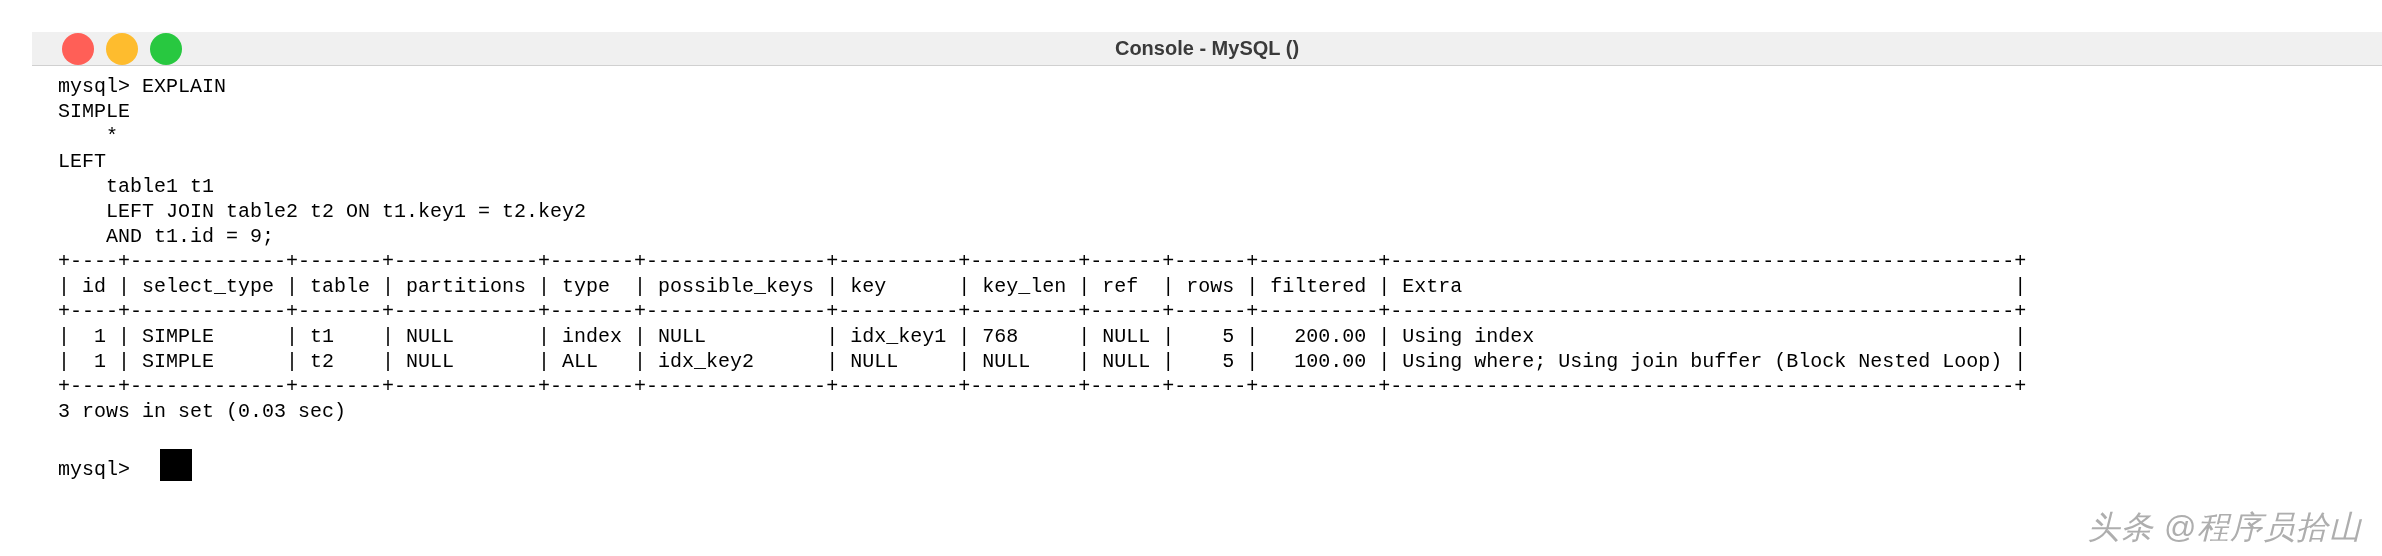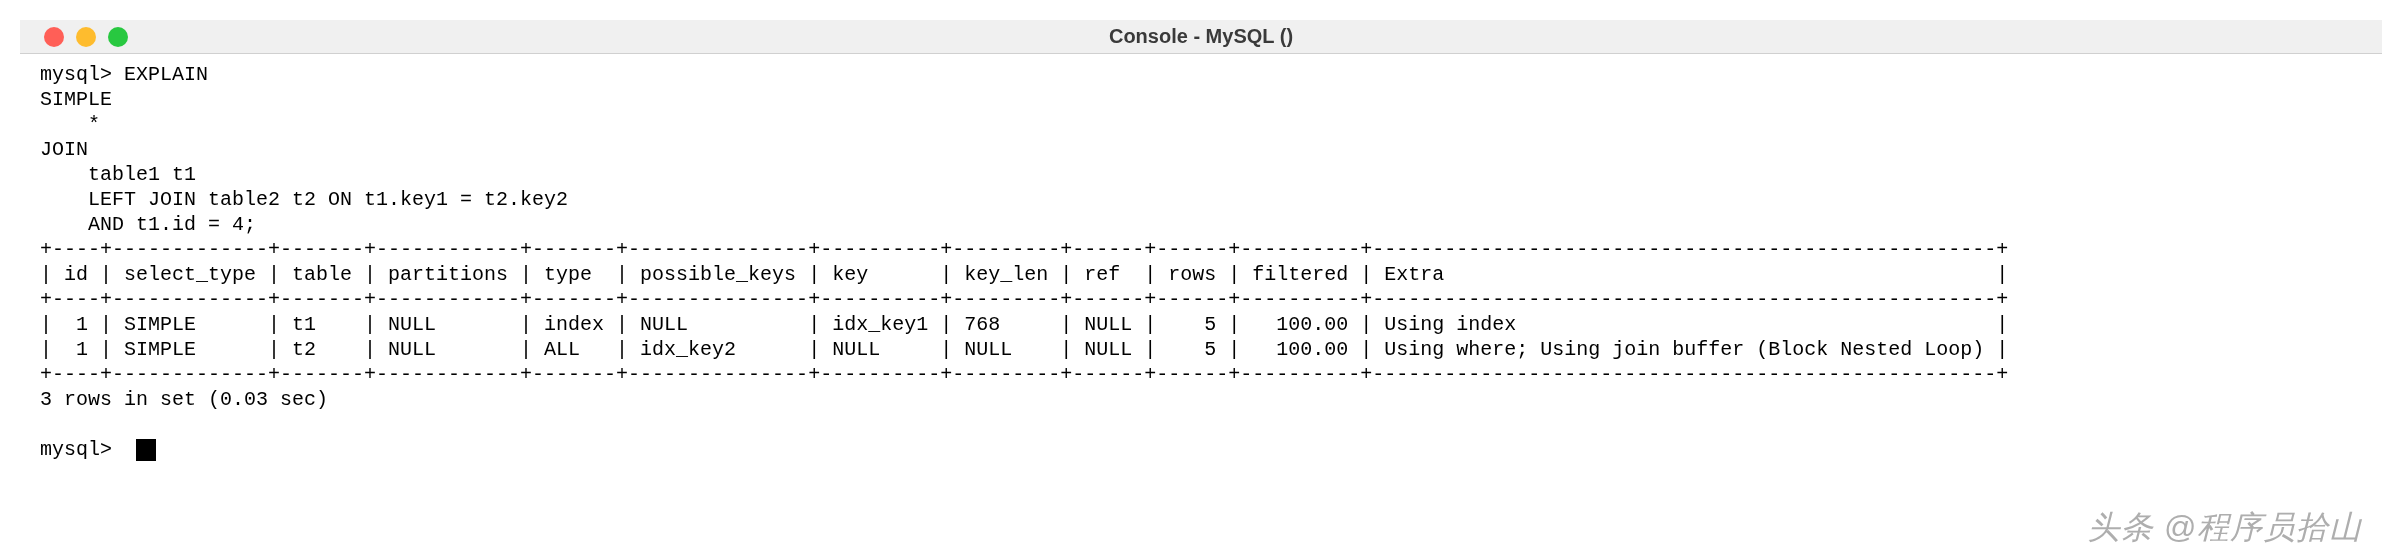--- a/index.html
+++ b/index.html
@@ -1,15 +1,15 @@
 <!DOCTYPE html>
 <html><head>
   <meta charset="utf-8">
   <style>
-    * { margin: 0; padding: 10px; box-sizing: border-box; }
+    * { margin: 0; padding: 16px; box-sizing: border-box; }
     body {
       font-family: Menlo, Monaco, "Courier New", monospace;
       font-size: 20px;
       background: #ffffff;
       color: #000000;
       width: 2382px;
       height: 556px;
       overflow: hidden;
       position: relative;
     }
@@ -80,27 +80,27 @@
     <div class="tl tl-red"></div>
     <div class="tl tl-yellow"></div>
     <div class="tl tl-green"></div>
   </div>
   <div class="title">Console - MySQL ()</div>
 </div>
 
 <div class="terminal"><span>mysql&gt; EXPLAIN</span>
 <span>SIMPLE</span>
 <span>    *</span>
-<span>JOIN</span>
+<span>LEFT</span>
 <span>    table1 t1</span>
 <span>    LEFT JOIN table2 t2 ON t1.key1 = t2.key2</span>
-<span>    AND t1.id = 4;</span>
+<span>    AND t1.id = 9;</span>
 <span>+----+-------------+-------+------------+-------+---------------+----------+---------+------+------+----------+----------------------------------------------------+</span>
 <span>| id | select_type | table | partitions | type  | possible_keys | key      | key_len | ref  | rows | filtered | Extra                                              |</span>
 <span>+----+-------------+-------+------------+-------+---------------+----------+---------+------+------+----------+----------------------------------------------------+</span>
-<span>|  1 | SIMPLE      | t1    | NULL       | index | NULL          | idx_key1 | 768     | NULL |    5 |   100.00 | Using index                                        |</span>
+<span>|  1 | SIMPLE      | t1    | NULL       | index | NULL          | idx_key1 | 768     | NULL |    5 |   200.00 | Using index                                        |</span>
 <span>|  1 | SIMPLE      | t2    | NULL       | ALL   | idx_key2      | NULL     | NULL    | NULL |    5 |   100.00 | Using where; Using join buffer (Block Nested Loop) |</span>
 <span>+----+-------------+-------+------------+-------+---------------+----------+---------+------+------+----------+----------------------------------------------------+</span>
 <span>3 rows in set (0.03 sec)</span>
 
 <span>mysql&gt; </span><span class="cursor"></span></div>
 
 <div class="watermark">头条 @程序员拾山</div>
 
 </body></html>

